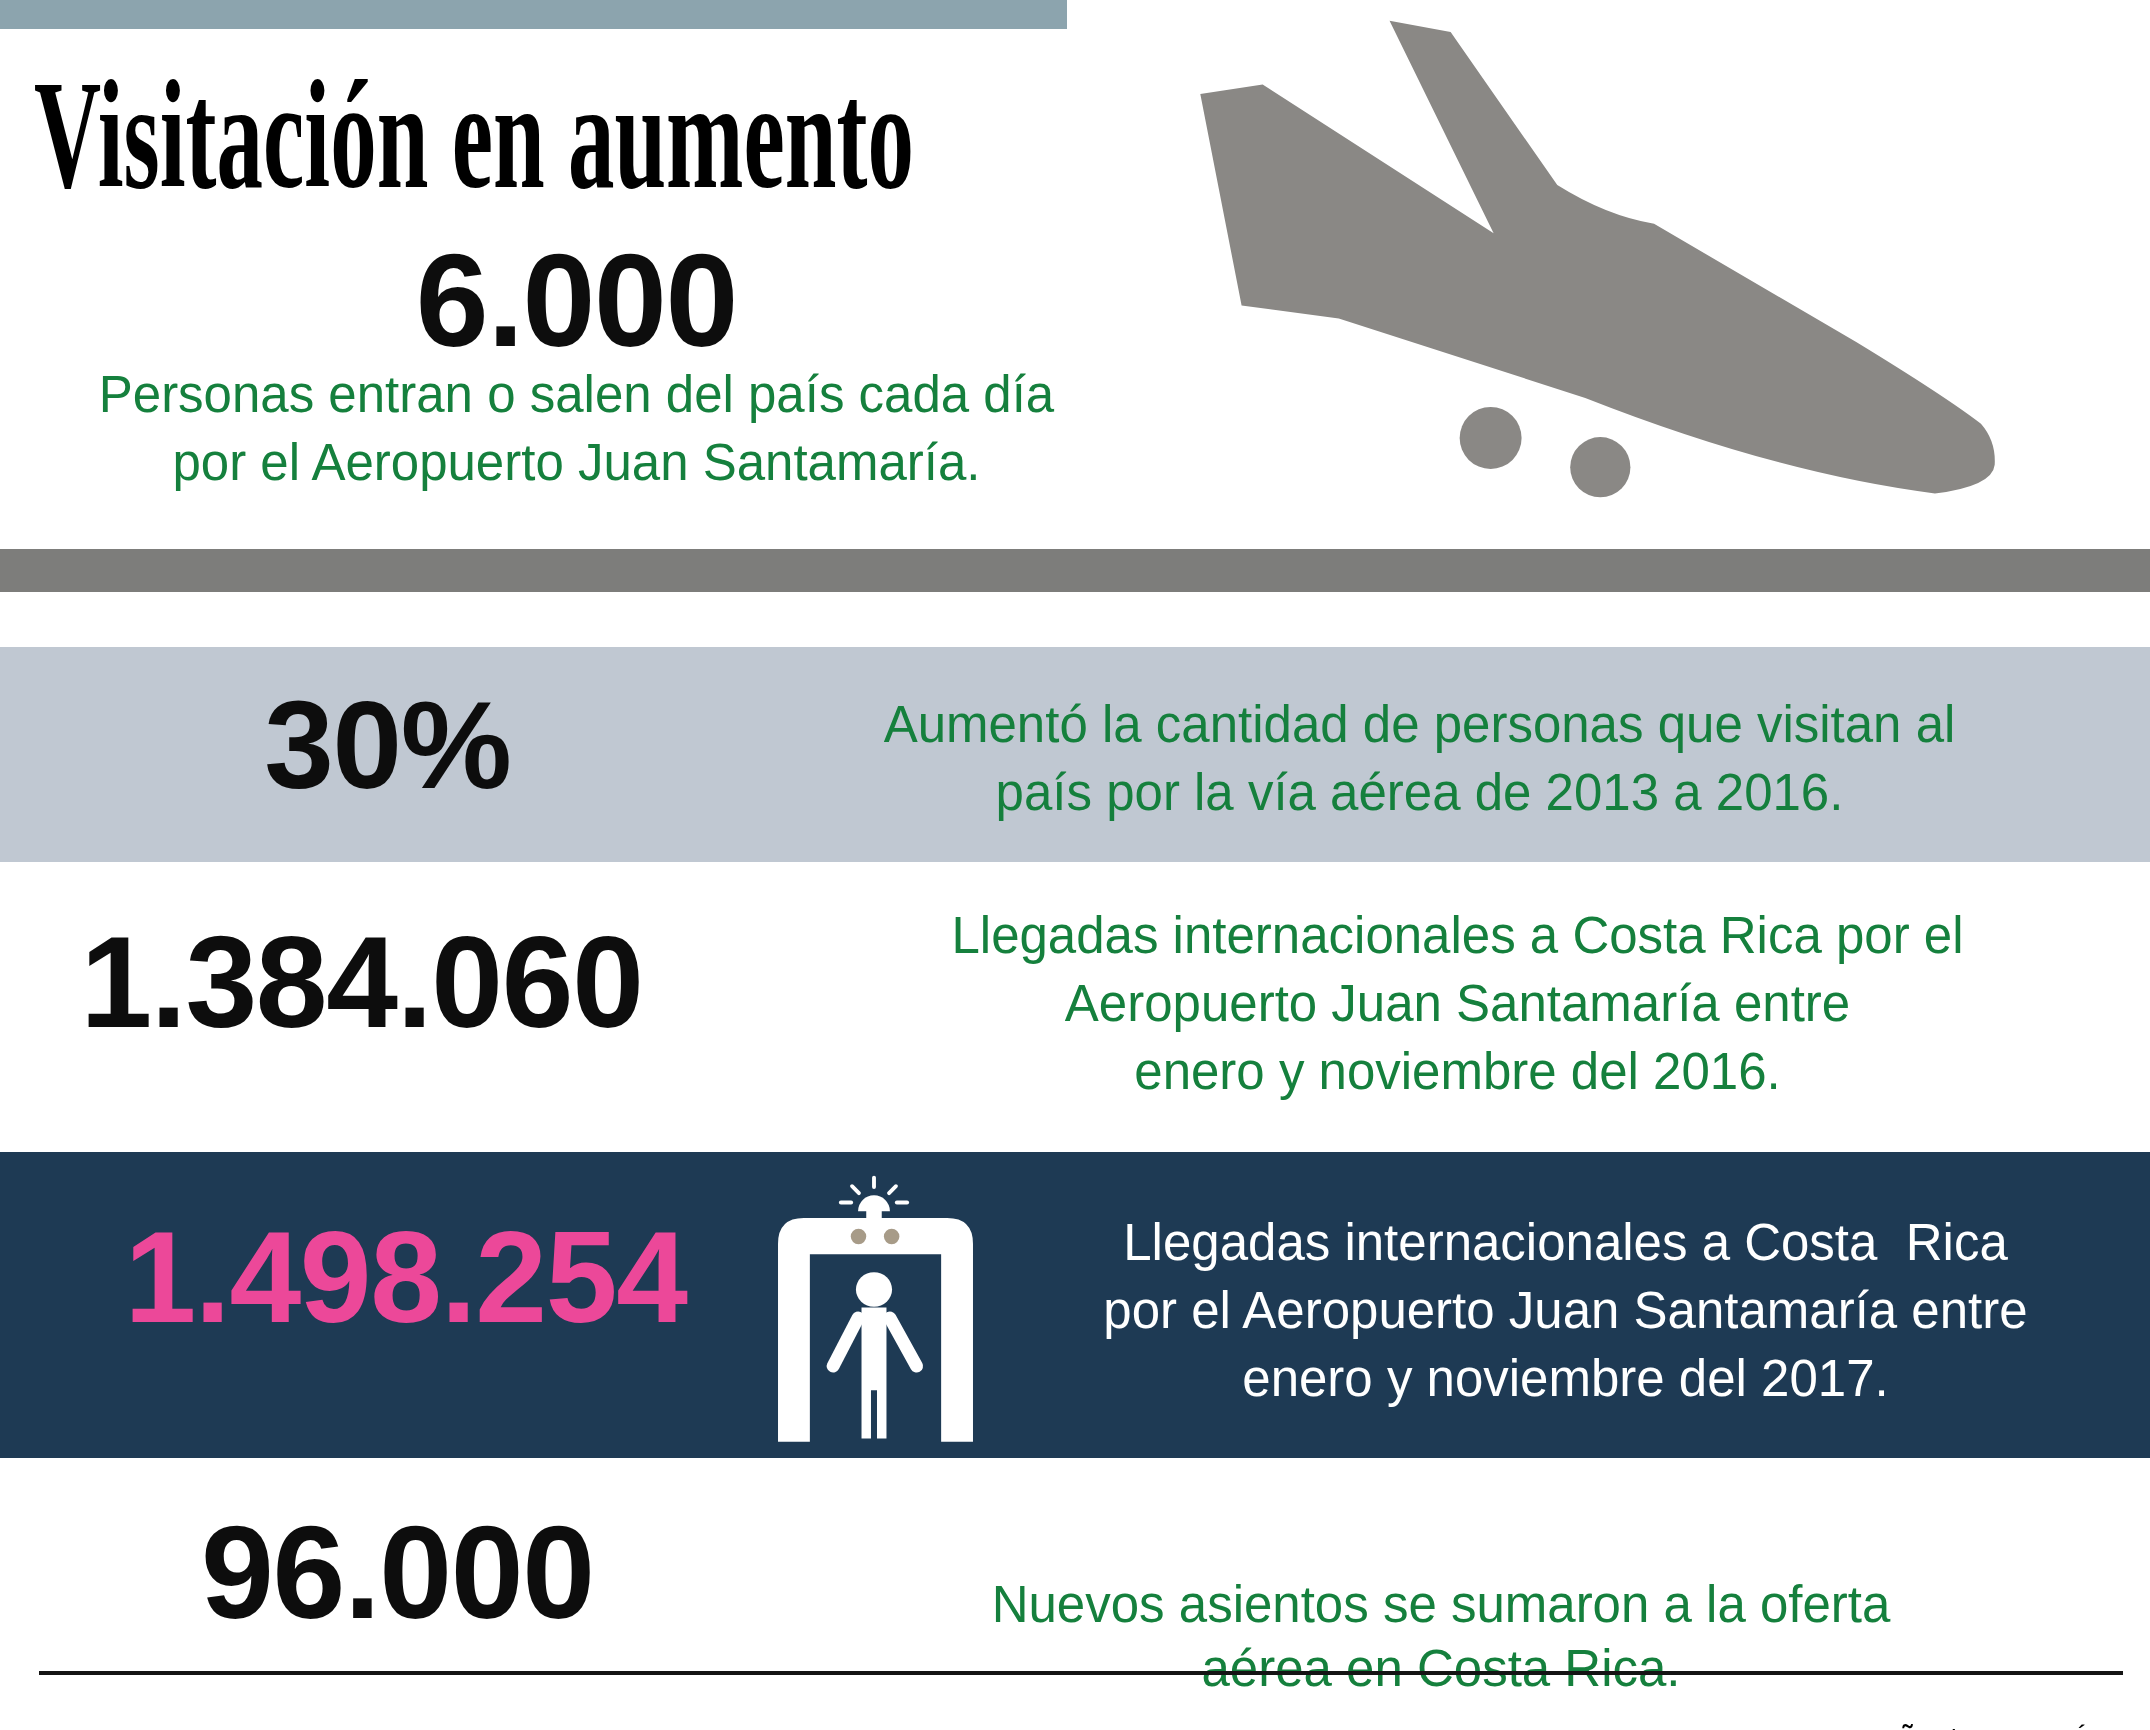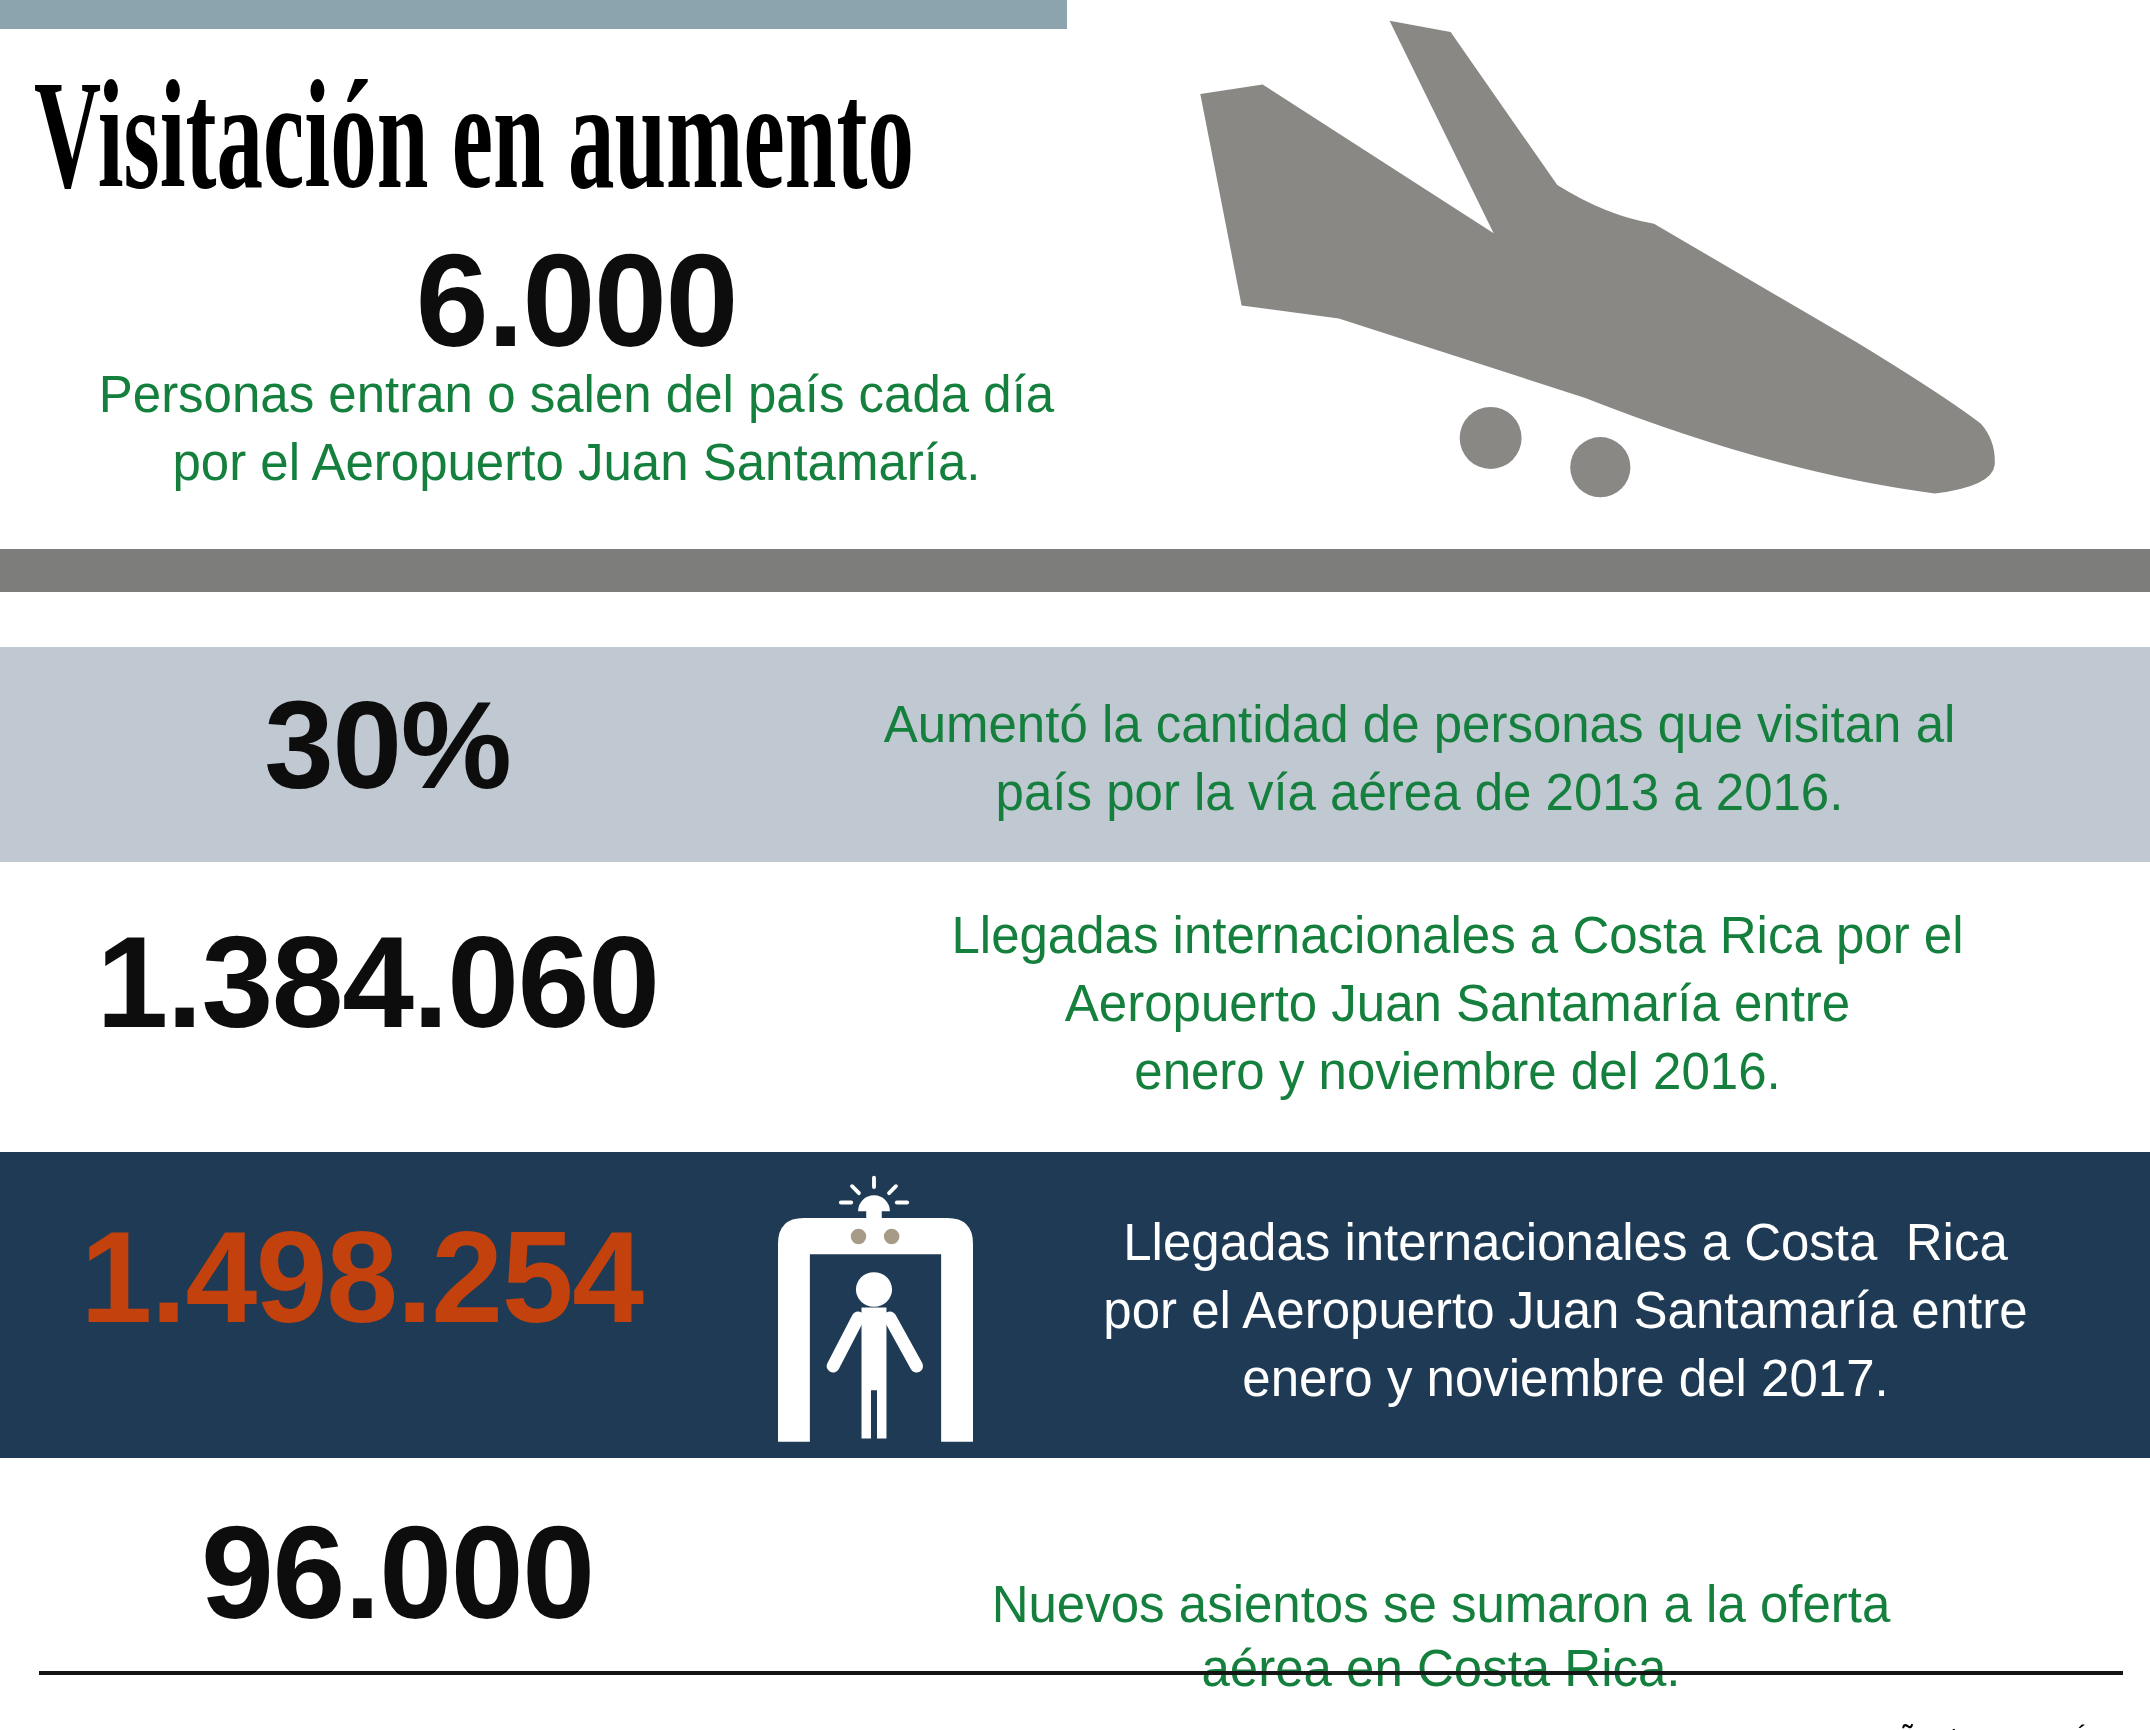--- a/index.html
+++ b/index.html
@@ -4,29 +4,29 @@
 <style>
   html,body{margin:0;padding:0;background:#ffffff;}
   body{width:2151px;height:1730px;position:relative;font-family:"Liberation Sans",sans-serif;color:#1a1a1a;overflow:hidden;}
   .abs{position:absolute;}
   .top-bar{left:0;top:0;width:1067px;height:29px;background:#8CA4AE;}
   .title{left:34px;top:56px;font-family:"Liberation Serif","DejaVu Serif",serif;font-weight:700;font-size:155px;line-height:159px;color:#000;transform:scaleX(0.60);transform-origin:left top;white-space:nowrap;}
   .divider{left:0;top:549px;width:2151px;height:43px;background:#7D7D7B;}
   .band-blue{left:0;top:647px;width:2151px;height:215px;background:#C0C8D2;}
   .band-navy{left:0;top:1152px;width:2151px;height:306px;background:#1E3A54;}
   .num{font-weight:700;font-size:129px;line-height:129px;letter-spacing:-1.3px;color:#0d0d0d;text-align:center;white-space:pre;}
-  .num.white{color:#c2410c;}
+  .num.white{color:#ec4899;padding-left:44px;}
   .body-text{font-size:51px;line-height:68px;color:#15803d;text-align:center;}
   .body-text div{white-space:pre;}
   .body-text.white{color:#ffffff;}
   .hero-value{left:26px;top:236px;width:1101px;font-size:131px;}
   .hero-desc{left:26px;top:361px;width:1101px;}
   .v30{left:26px;top:680px;width:723px;font-size:125px;}
   .t30{left:785px;top:691px;width:1269px;}
-  .v1384{left:0;top:918px;width:723px;margin-left:16px;}
+  .v1384{left:0;top:918px;width:723px;}
   .t1384{left:877px;top:902px;width:1161px;}
   .v1498{left:0;top:1213px;width:723px;}
   .t1498{left:1028px;top:1209px;width:1075px;}
   .v96{left:0;top:1508px;width:723px;font-size:131px;margin-left:36px;}
   .t96{left:839px;top:1573px;width:1204px;line-height:64px;}
   .plane-icon{left:1196px;top:13px;}
   .scanner-icon{left:778px;top:1175px;}
   .rule{left:39px;top:1671px;width:2084px;height:4.3px;background:#141414;}
   .footer-left{left:40px;top:1692px;font-size:28px;color:#000;white-space:pre;}
   .footer-right{right:31px;top:1692px;font-size:28px;color:#000;text-align:right;white-space:pre;}

